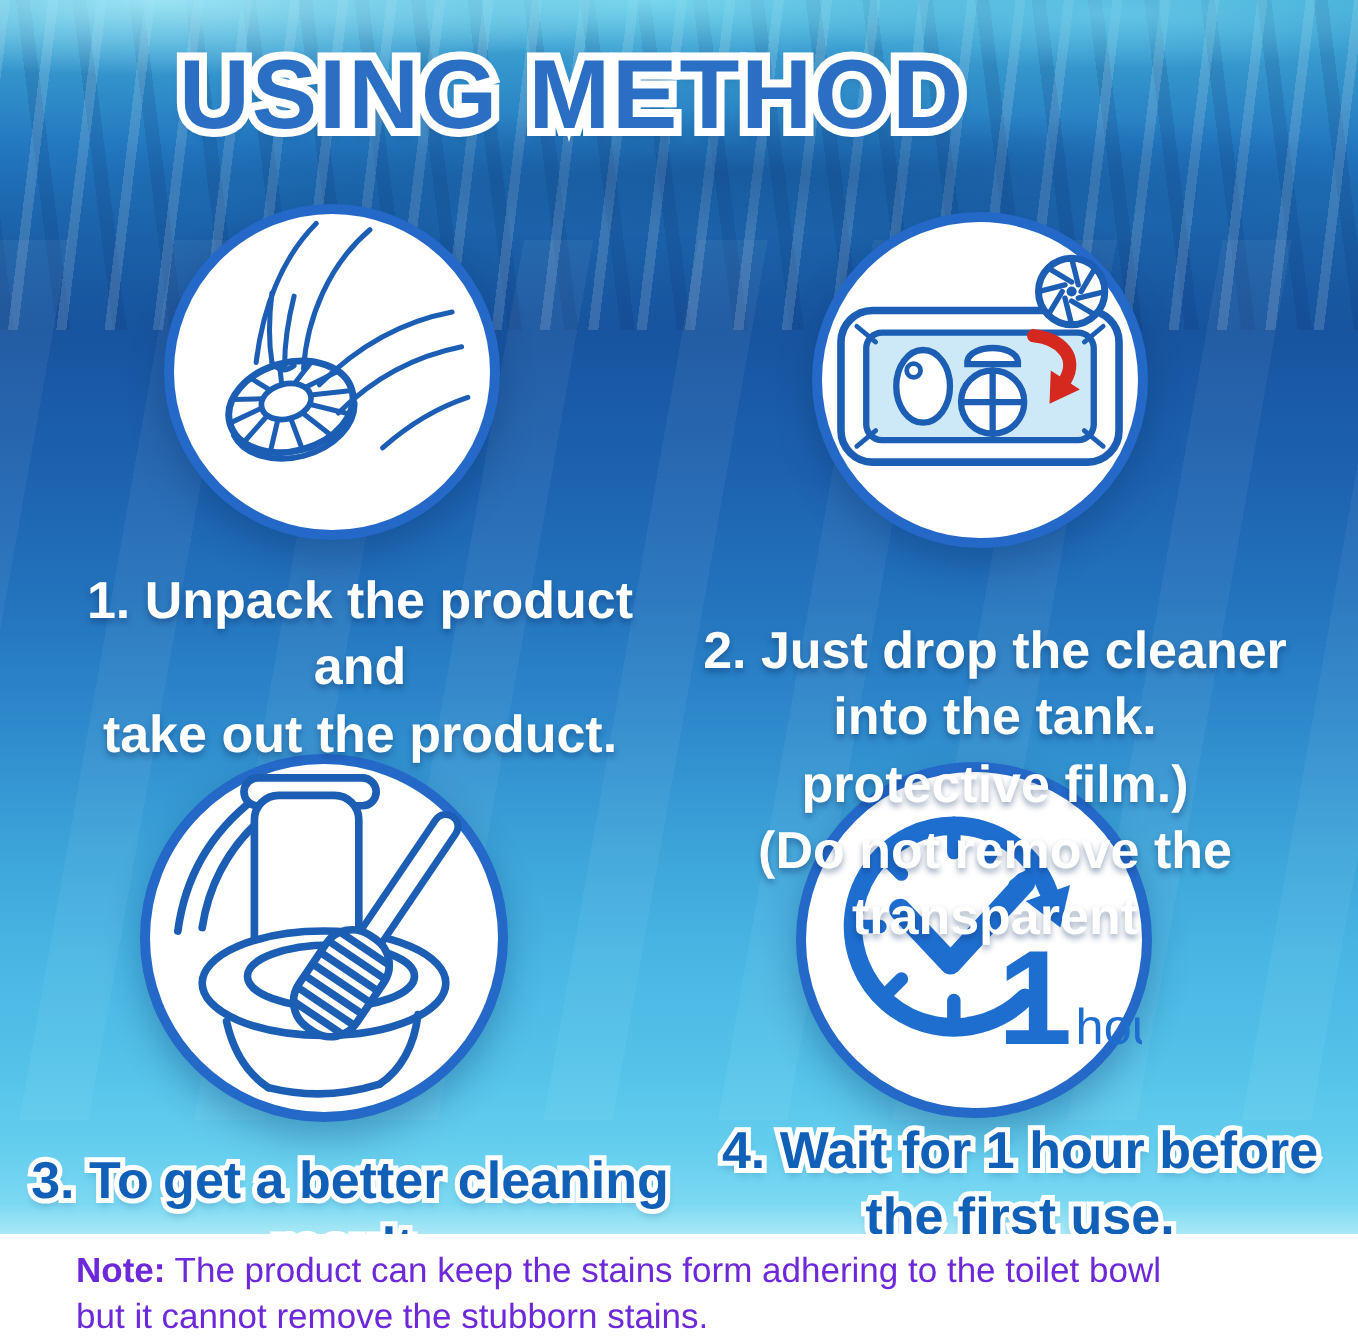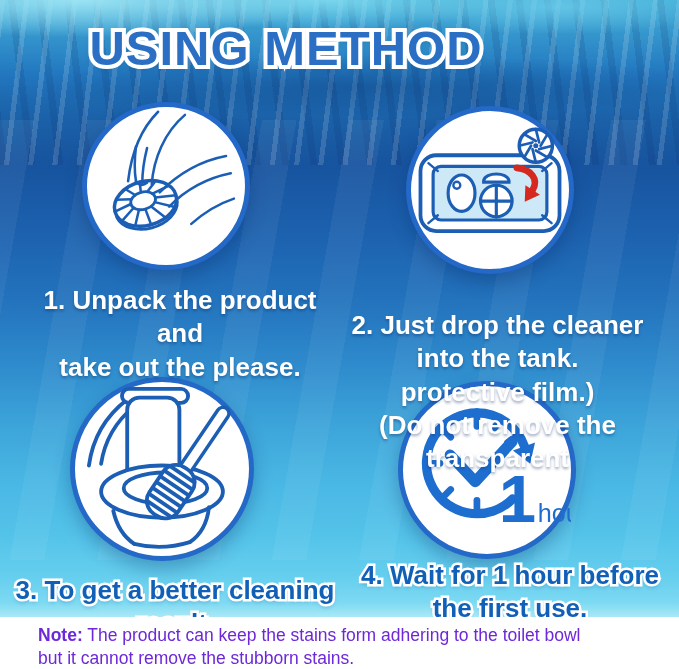--- a/index.html
+++ b/index.html
@@ -213,21 +213,21 @@
         </g>
         <path d="M 28,41 L 43,57 L 65,33" stroke-width="6.5" stroke-linejoin="round"></path>
       </g>
       <polygon points="75.7,46.3 78.6,33.6 65.4,38.4" fill="#1e6ed0"></polygon>
       <text x="57" y="81" fill="#1e6ed0" font-family="Liberation Sans, DejaVu Sans, sans-serif"><tspan font-size="40" font-weight="bold">1</tspan><tspan font-size="15" dx="1">hour</tspan></text>
     </svg>
   </div>
 
   <div class="caption white cap1">
     <span class="cap-line">1. Unpack the product and</span>
-    <span class="cap-line">take out the please.</span>
+    <span class="cap-line">take out the product.</span>
   </div>
 
   <div class="caption white cap2">
     <span class="cap-line">2. Just drop the cleaner into the tank.</span>
     <span class="cap-line">protective film.)</span>
     <span class="cap-line">(Do not remove the transparent</span>
   </div>
 
   <div class="caption cap3">
     <span class="ol cap-line">

